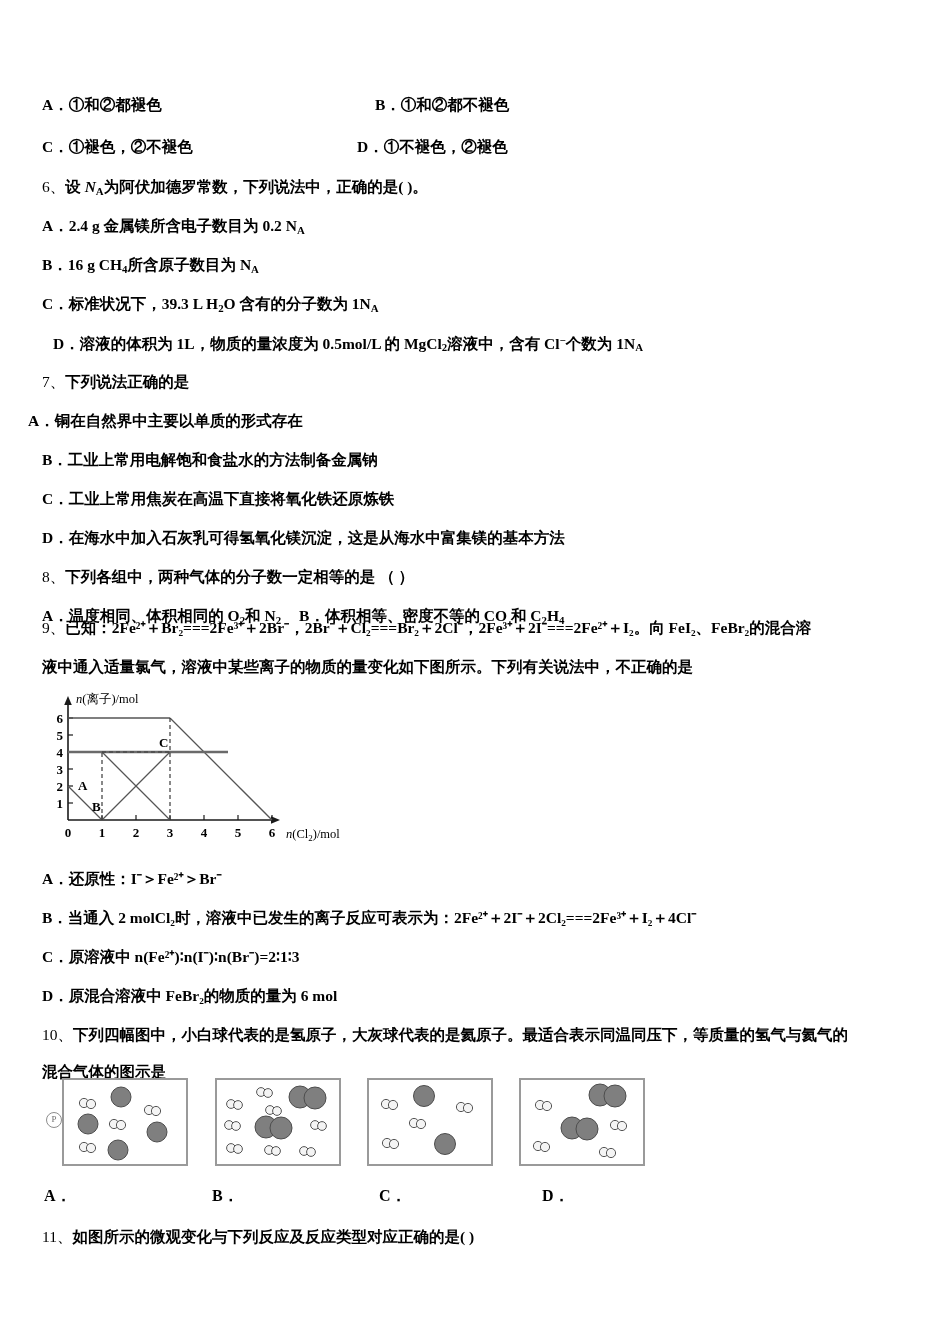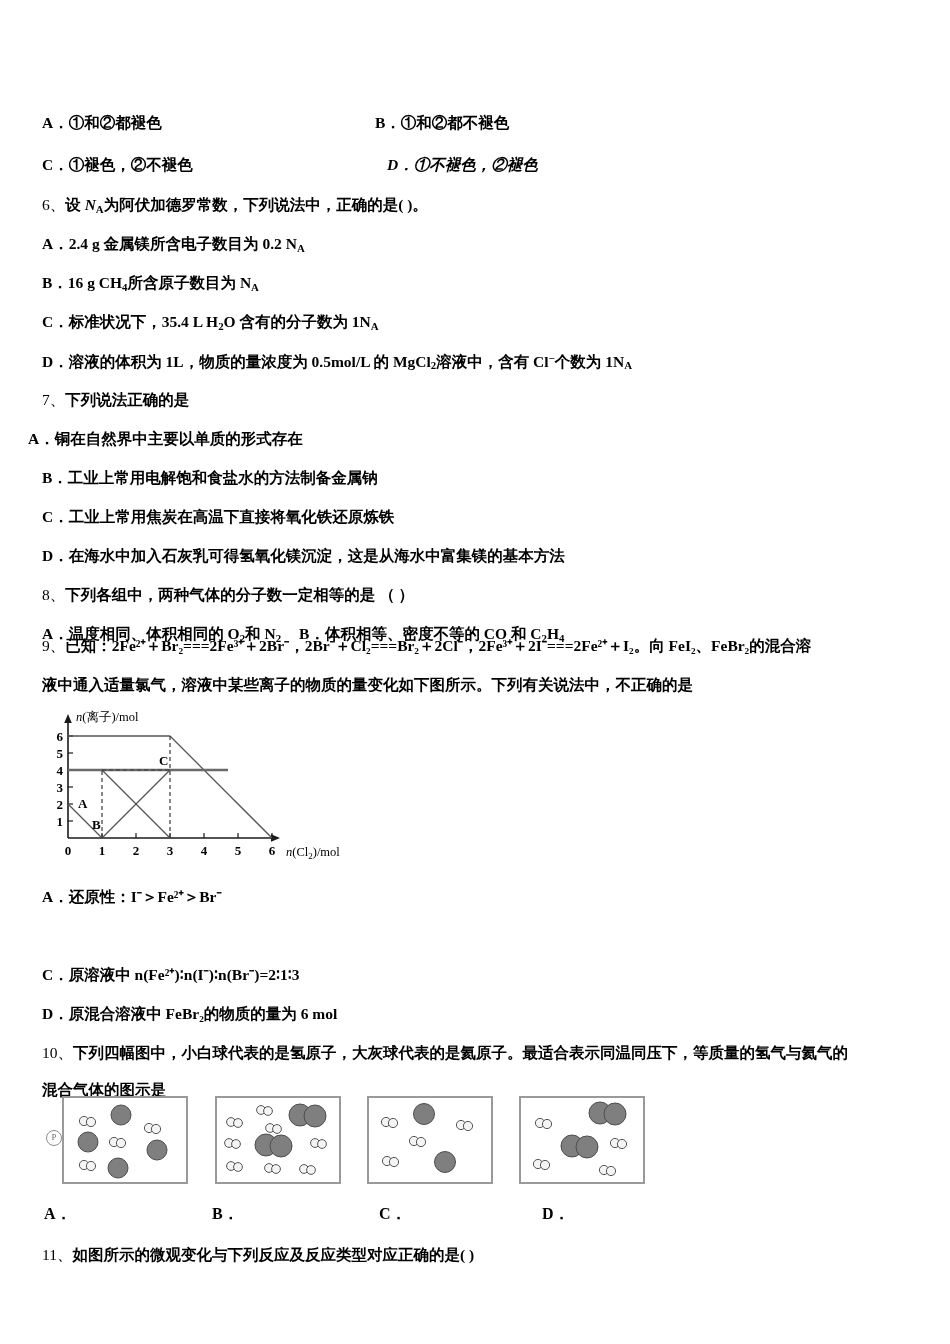--- a/index.html
+++ b/index.html
@@ -4,21 +4,21 @@
 <style>
   html, body { margin:0; padding:0; }
   body {
     width:950px; height:1344px;
     background:#ffffff;
     font-family:"Liberation Serif", serif;
     color:#000;
     position:relative;
     overflow:hidden;
   }
-  .page { position:absolute; left:0; top:0; width:950px; height:1032px;margin-top:18px; }
+  .page { position:absolute; left:0; top:0; width:950px; height:1032px; }
 
   .row { position:absolute; font-size:15.5px; line-height:1.2; white-space:nowrap; }
   .qtext { font-weight:bold; }
   .qnum  { font-weight:normal; }
   .opt   { font-weight:bold; }
 
   sub { font-size:0.70em; vertical-align:-0.25em; }
   sup { font-size:0.70em; vertical-align:0.42em; }
   .ital { font-style:italic; }
 
@@ -45,41 +45,41 @@
 
   <div class="row opt" style="left:42px; top:96px;">
     <span>A．</span><span>①和②都褪色</span>
   </div>
   <div class="row opt" style="left:375px; top:96px;">
     <span>B．</span><span>①和②都不褪色</span>
   </div>
   <div class="row opt" style="left:42px; top:138px;">
     <span>C．</span><span>①褪色，②不褪色</span>
   </div>
-  <div class="row opt" style="left:387px; top:138px;font-style:italic;">
+  <div class="row opt" style="left:357px; top:138px;">
     <span>D．</span><span>①不褪色，②褪色</span>
   </div>
 
   <div class="row" style="left:42px; top:178px;">
     <span class="qnum">6、</span><span class="qtext">设 </span><span class="qtext ital">N</span><sub class="qtext">A</sub><span class="qtext">为阿伏加德罗常数，下列说法中，正确的是(    )。</span>
   </div>
 
   <div class="row opt" style="left:42px; top:217px;">
     <span>A．</span><span>2.4 g 金属镁所含电子数目为 0.2 N</span><sub>A</sub>
   </div>
 
   <div class="row opt" style="left:42px; top:256px;">
     <span>B．</span><span>16 g CH</span><sub>4</sub><span>所含原子数目为 N</span><sub>A</sub>
   </div>
 
   <div class="row opt" style="left:42px; top:295px;">
-    <span>C．</span><span>标准状况下，35.4 L H</span><sub>2</sub><span>O 含有的分子数为 1N</span><sub>A</sub>
-  </div>
-
-  <div class="row opt" style="left:42px; top:334px;">
+    <span>C．</span><span>标准状况下，39.3 L H</span><sub>2</sub><span>O 含有的分子数为 1N</span><sub>A</sub>
+  </div>
+
+  <div class="row opt" style="left:53px; top:334px;">
     <span>D．</span><span>溶液的体积为 1L，物质的量浓度为 0.5mol/L 的 MgCl</span><sub>2</sub><span>溶液中，含有 Cl</span><sup>−</sup><span>个数为 1N</span><sub>A</sub>
   </div>
 
   <div class="row" style="left:42px; top:373px;">
     <span class="qnum">7、</span><span class="qtext">下列说法正确的是</span>
   </div>
   <div class="row opt" style="left:28px; top:412px;">
     <span>A．</span><span>铜在自然界中主要以单质的形式存在</span>
   </div>
   <div class="row opt" style="left:42px; top:490px;">
@@ -179,20 +179,23 @@
         <tspan font-style="italic">n</tspan><tspan>(离子)/mol</tspan>
       </text>
       <text x="240" y="150" font-family="Liberation Serif, serif" font-size="12.5" fill="#000">
         <tspan font-style="italic">n</tspan><tspan>(Cl</tspan><tspan font-size="9" dy="3">2</tspan><tspan dy="-3">)/mol</tspan>
       </text>
     </svg>
   </div>
 
   <div class="row opt" style="left:42px; top:870px;">
     <span>A．</span><span>还原性：I⁻＞Fe²⁺＞Br⁻</span>
+  </div>
+  <div class="row opt" style="left:42px; top:909px;">
+    <span>B．</span><span>当通入 2 molCl₂时，溶液中已发生的离子反应可表示为：2Fe²⁺＋2I⁻＋2Cl₂===2Fe³⁺＋I₂＋4Cl⁻</span>
   </div>
   <div class="row opt" style="left:42px; top:948px;">
     <span>C．</span><span>原溶液中 n(Fe²⁺)∶n(I⁻)∶n(Br⁻)=2∶1∶3</span>
   </div>
   <div class="row opt" style="left:42px; top:987px;text-align:right;">
     <span>D．</span><span>原混合溶液中 FeBr₂的物质的量为 6 mol</span>
   </div>
 
   <div class="row" style="left:42px; top:1026px;">
     <span class="qnum">10、</span><span class="qtext">下列四幅图中，小白球代表的是氢原子，大灰球代表的是氦原子。最适合表示同温同压下，等质量的氢气与氦气的</span>

